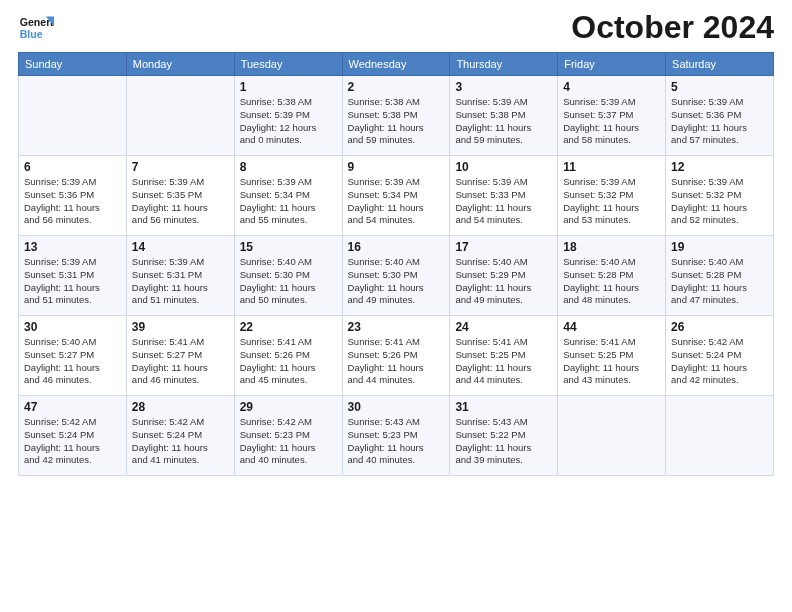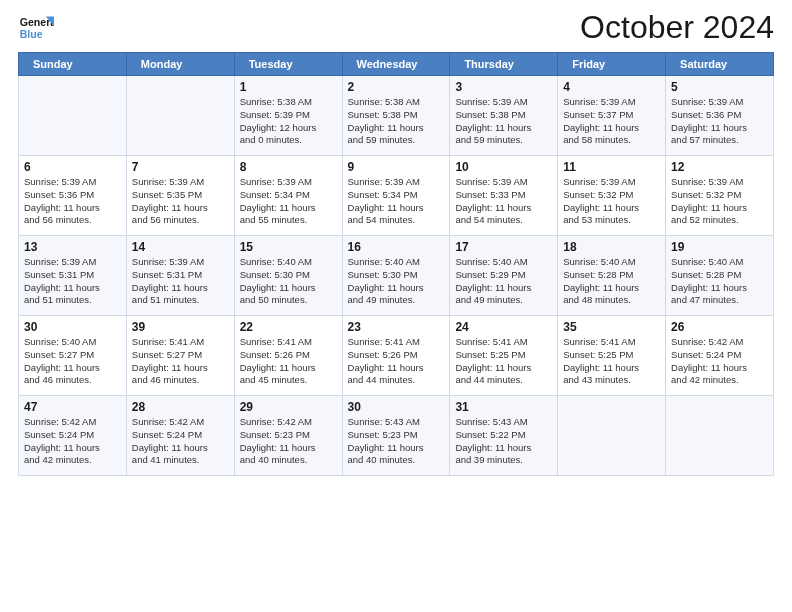--- a/index.html
+++ b/index.html
@@ -29,42 +29,42 @@
     }
     .logo-icon {
       width: 36px;
       height: 36px;
     }
     .title-block {
       text-align: right;
     }
     .month-title {
       font-size: 32px;
-      font-weight: 400;
+      font-weight: 700;
       color: #1a1a1a;
       line-height: 1.1;
     }
     .location-title {
       font-size: 14px;
       color: #444;
       margin-top: 2px;
     }
     .calendar-table {
       width: 100%;
       border-collapse: collapse;
       table-layout: fixed;
       font-size: 10px;
     }
     .calendar-table th {
       background: #4a7fc1;
       color: #fff;
       text-align: left;
-      padding: 5px 14px;
+      padding: 5px 6px;
       font-size: 11px;
-      font-weight: bold;
+      font-weight: normal;
       border: 1px solid #3a6aaa;
     }
     .calendar-table td {
       border: 1px solid #d0d8e8;
       vertical-align: top;
       padding: 4px 5px;
       height: 80px;
       background: #fff;
     }
     .calendar-table tr:nth-child(odd) td {
@@ -290,21 +290,21 @@
 and 44 minutes.</div>
           </td>
           <td>
             <span class="day-number">24</span>
             <div class="day-info" style="white-space: pre-line;">Sunrise: 5:41 AM
 Sunset: 5:25 PM
 Daylight: 11 hours
 and 44 minutes.</div>
           </td>
           <td>
-            <span class="day-number">35</span>
+            <span class="day-number">44</span>
             <div class="day-info" style="white-space: pre-line;">Sunrise: 5:41 AM
 Sunset: 5:25 PM
 Daylight: 11 hours
 and 43 minutes.</div>
           </td>
           <td>
             <span class="day-number">26</span>
             <div class="day-info" style="white-space: pre-line;">Sunrise: 5:42 AM
 Sunset: 5:24 PM
 Daylight: 11 hours

